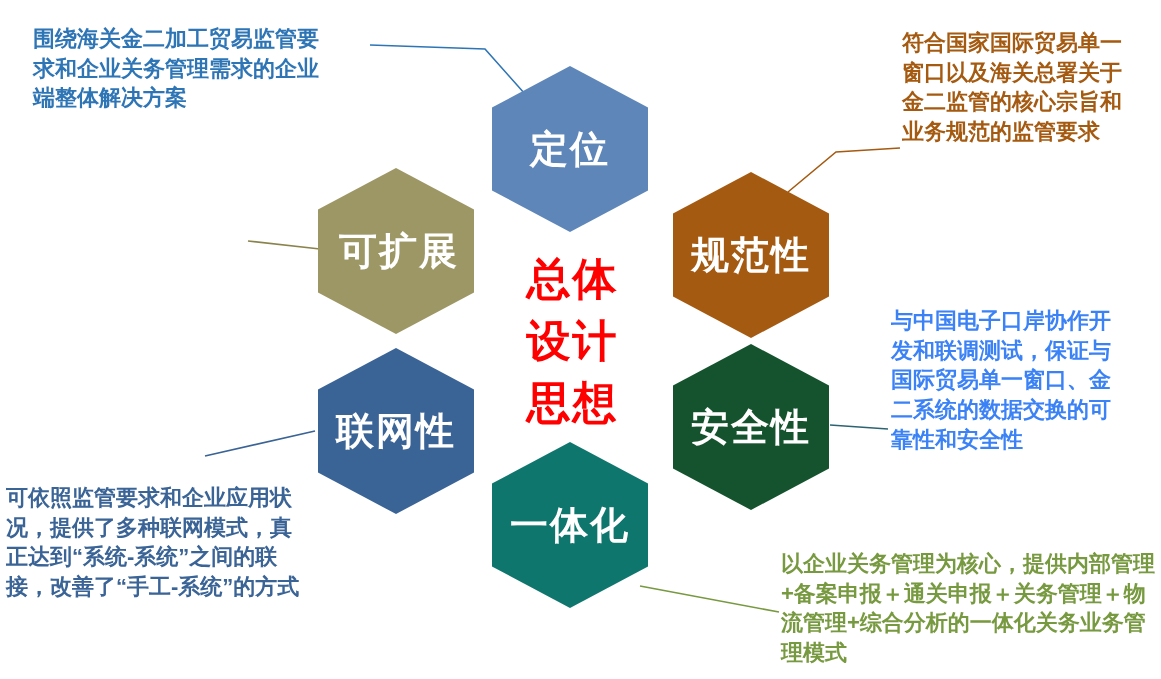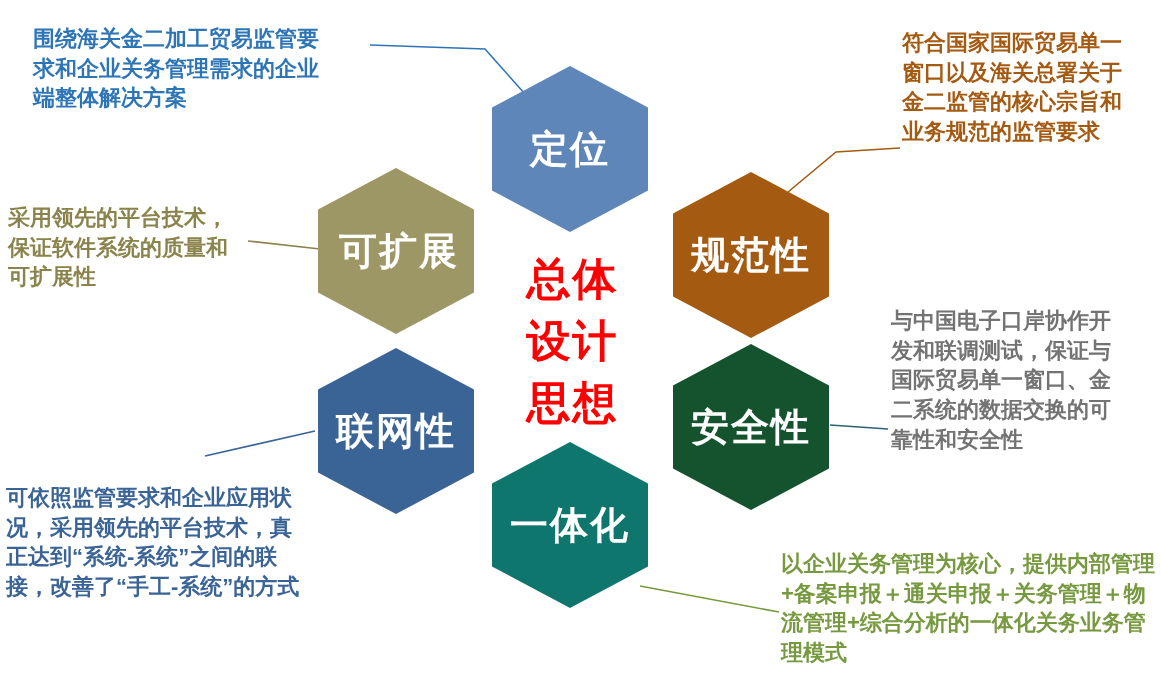--- a/index.html
+++ b/index.html
@@ -114,21 +114,20 @@
   <div class="center-title" style="color: rgb(255, 0, 0);">
     <div>总体</div>
     <div>设计</div>
     <div>思想</div>
   </div>
 
   <div class="callout callout-positioning" style="color: rgb(46, 117, 182);">围绕海关金二加工贸易监管要求和企业关务管理需求的企业端整体解决方案</div>
 
   <div class="callout callout-standardization" style="color: rgb(165, 90, 17);">符合国家国际贸易单一窗口以及海关总署关于金二监管的核心宗旨和业务规范的监管要求</div>
 
-  <div class="callout callout-security" style="color: #737373;">与中国电子口岸协作开发和联调测试，保证与国际贸易单一窗口、金二系统的数据交换的可靠性和安全性</div>
+  <div class="callout callout-security" style="color: #3b82f6;">与中国电子口岸协作开发和联调测试，保证与国际贸易单一窗口、金二系统的数据交换的可靠性和安全性</div>
 
   <div class="callout callout-integration" style="color: rgb(119, 153, 63);">以企业关务管理为核心，提供内部管理+备案申报＋通关申报＋关务管理＋物流管理+综合分析的一体化关务业务管理模式</div>
 
-  <div class="callout callout-networking" style="color: rgb(58, 99, 150);">可依照监管要求和企业应用状况，采用领先的平台技术，真正达到“系统-系统”之间的联接，改善了“手工-系统”的方式</div>
+  <div class="callout callout-networking" style="color: rgb(58, 99, 150);">可依照监管要求和企业应用状况，提供了多种联网模式，真正达到“系统-系统”之间的联接，改善了“手工-系统”的方式</div>
 
-  <div class="callout callout-scalability" style="color: rgb(138, 132, 76);">采用领先的平台技术，保证软件系统的质量和可扩展性</div>
 
 </div>
 
 </body></html>

